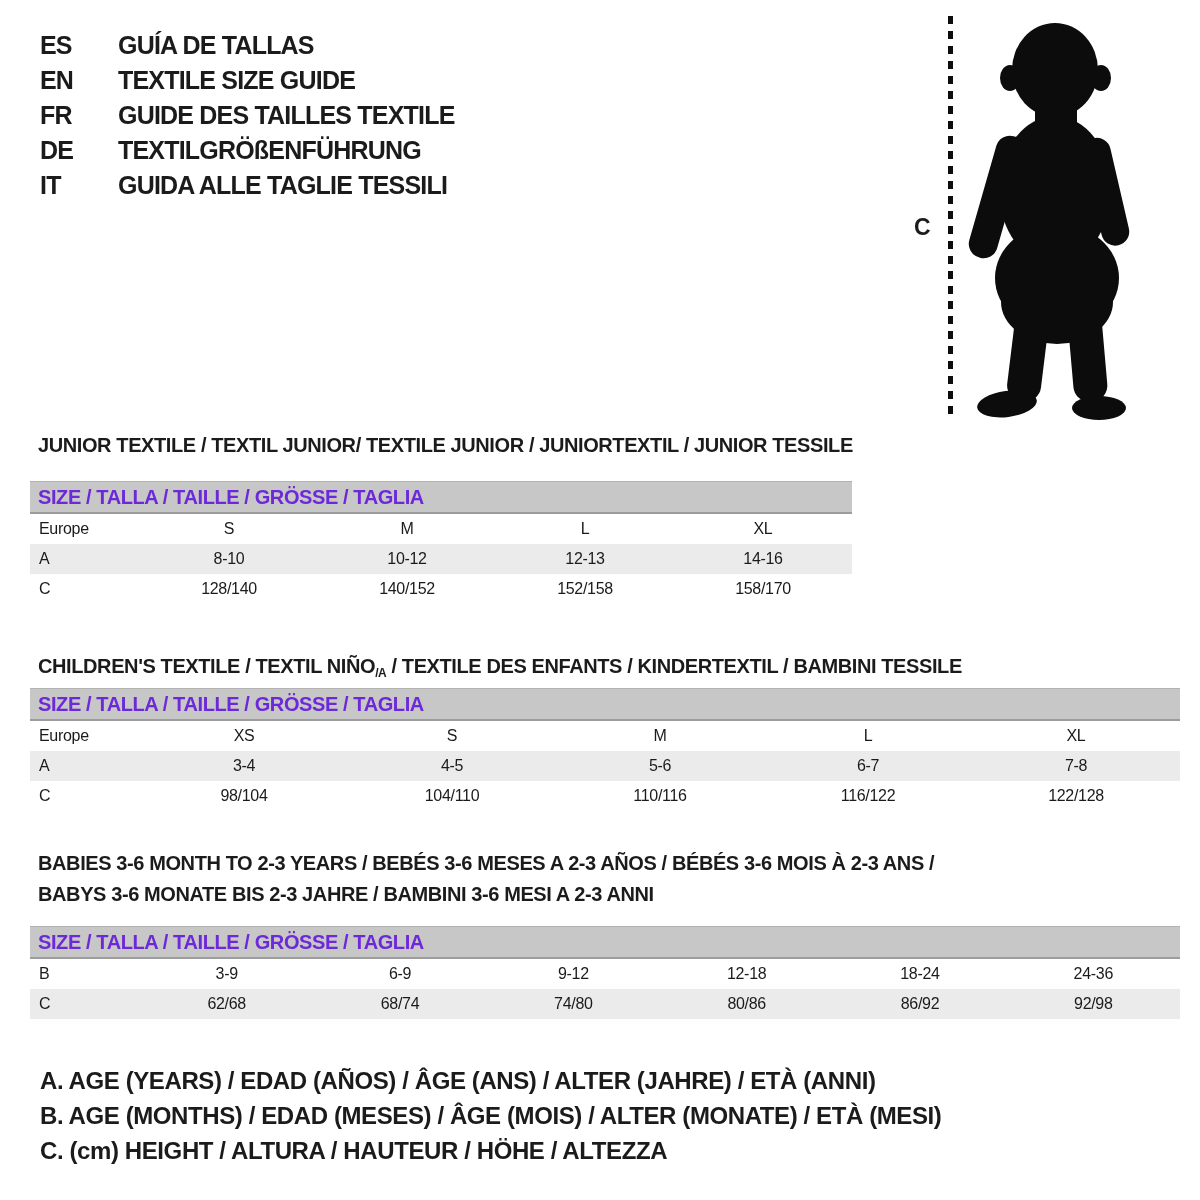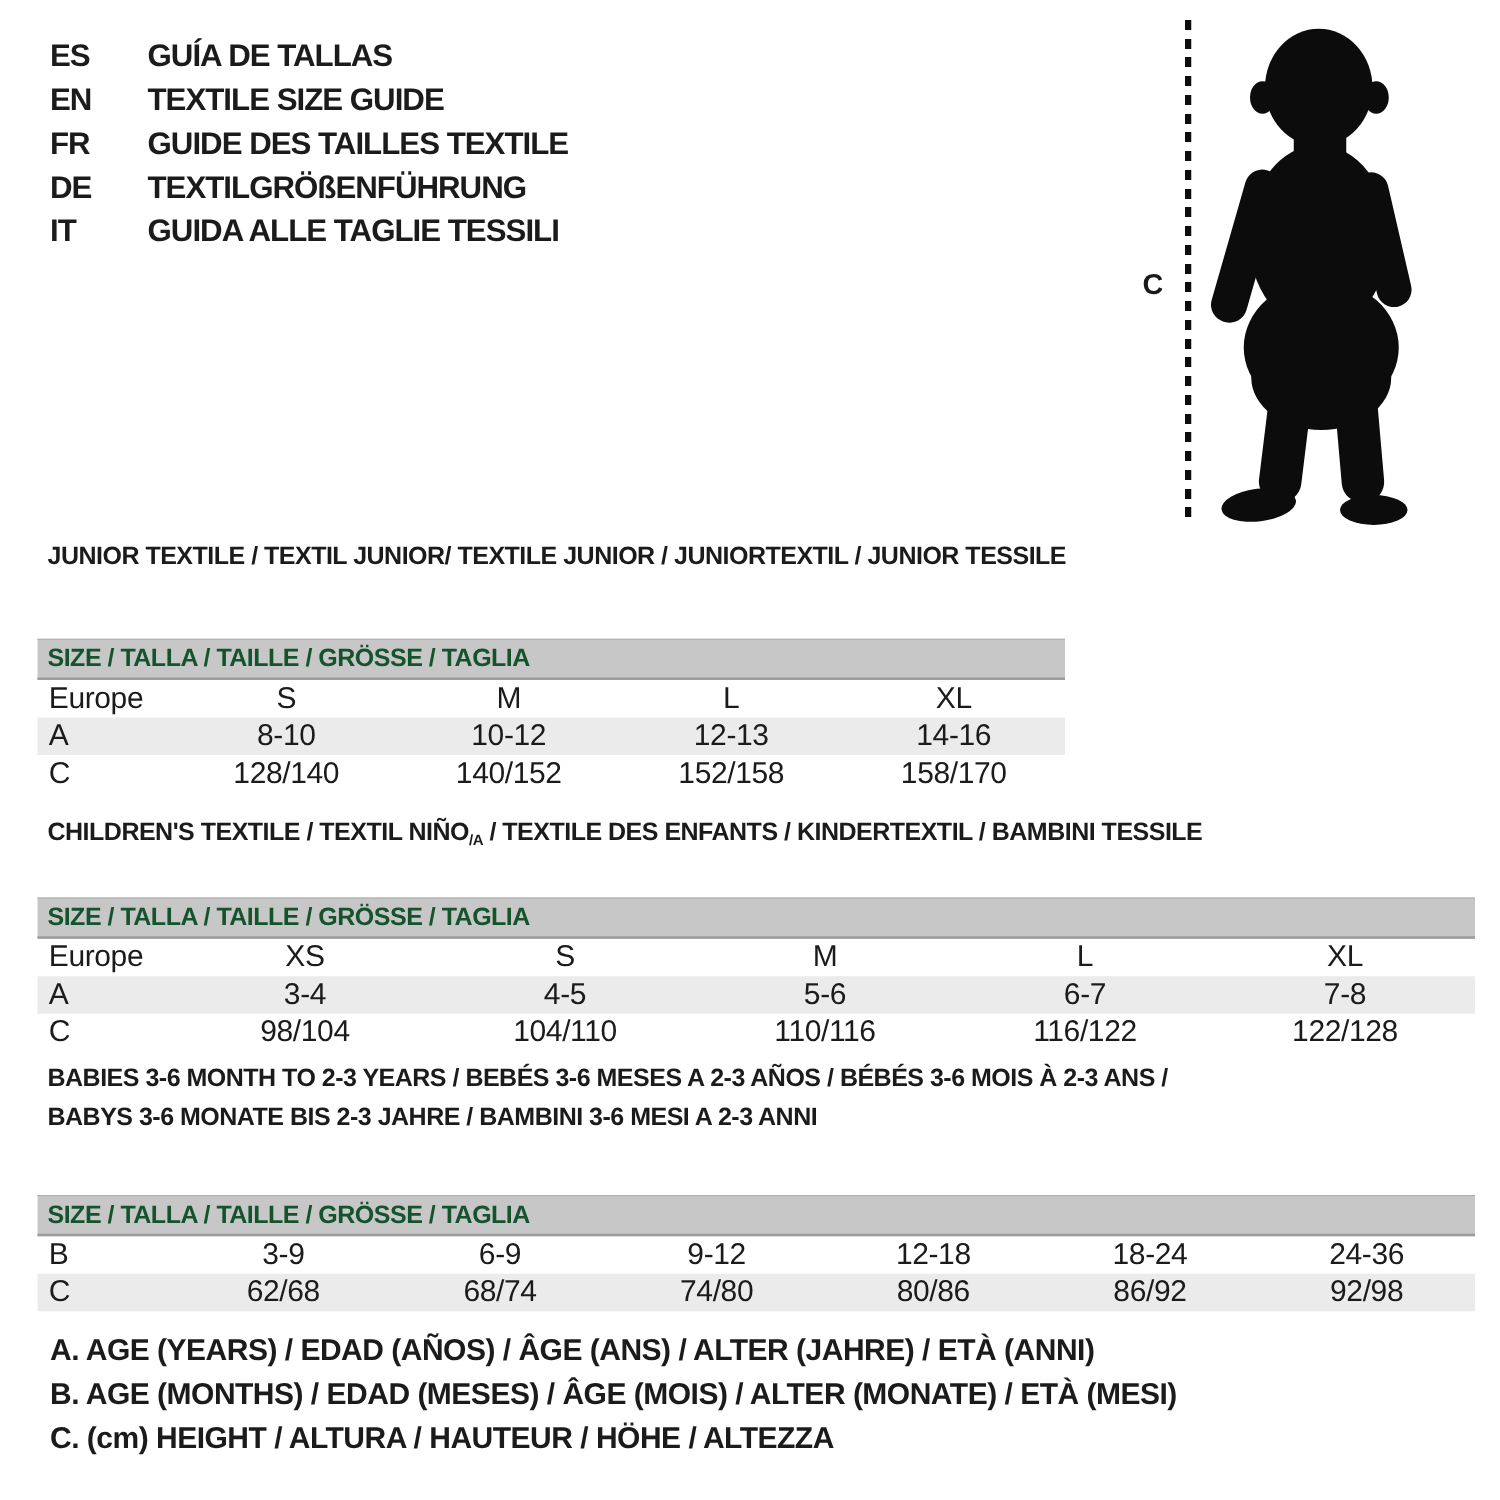--- a/index.html
+++ b/index.html
@@ -40,28 +40,27 @@
     position: absolute; left: 38px;
     font-size: 20px; font-weight: 700; letter-spacing: -0.4px; white-space: nowrap;
   }
   .sec-title .subscript { font-size: 12px; font-weight: 700; vertical-align: -4px; }
   .sec-title-2line { line-height: 31px; }
 
   
   .size-table { position: absolute; left: 30px; }
   .t-head {
     height: 30px; line-height: 30px;
-    background: #c7c7c7; color: #14532d;
+    background: #c7c7c7; color: #6d28d9;
     border-top: 1px solid #b2b2b2;
     border-bottom: 2px solid #9c9c9c;
     font-size: 20px; font-weight: 700; letter-spacing: -0.4px;
     padding-left: 8px;
-    margin-top: 30px;
-  }
-  .t-row { display: flex; height: 30px; line-height: 30px; font-size: 24px; font-weight: 400; letter-spacing: -0.3px; }
+  }
+  .t-row { display: flex; height: 30px; line-height: 30px; font-size: 16px; font-weight: 400; letter-spacing: -0.3px; }
   .t-row.shaded { background: #ebebeb; }
   .row-label { width: 110px; padding-left: 9px; box-sizing: border-box; }
   .cell { flex: 1; text-align: center; }
 
   .table-junior { top: 481px; width: 822px; }
   .table-children { top: 688px; width: 1150px; }
   .table-babies { top: 926px; width: 1150px; }
   .title-junior { top: 434px; }
   .title-children { top: 641px; margin-top: 14px; }
   .title-babies { top: 848px; }

